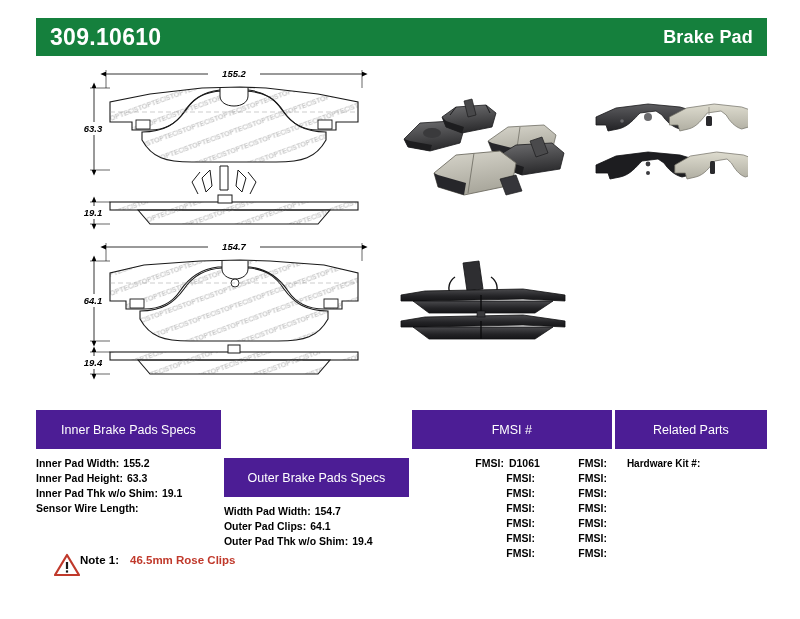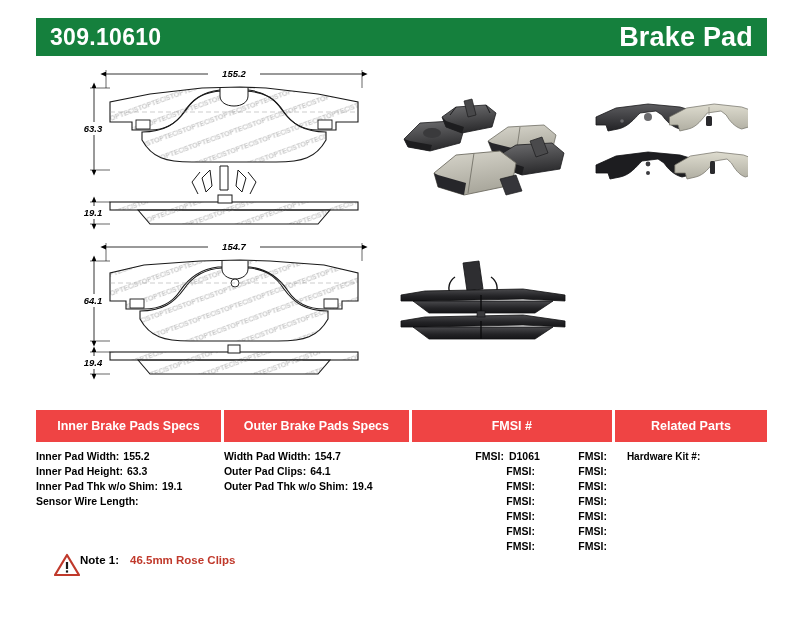--- a/index.html
+++ b/index.html
@@ -25,21 +25,21 @@
     padding: 0 14px;
   }
   .header .part-number {
     color: #ffffff;
     font-size: 23px;
     font-weight: bold;
     letter-spacing: 0.3px;
   }
   .header .doc-title {
     color: #ffffff;
-    font-size: 27px;
+    font-size: 18px;
     font-weight: bold;
     letter-spacing: 0.2px;
   }
 
   
   .figures {
     position: absolute;
     left: 0; top: 62px;
     width: 800px; height: 330px;
   }
@@ -54,33 +54,33 @@
   
   .spec-table {
     position: absolute;
     left: 36px; top: 410px;
     width: 731px;
     display: flex;
     gap: 3px;
   }
   .spec-col { position: relative; }
   .col-inner  { width: 186px; }
-  .col-outer  { width: 186px; }
+  .col-outer  { width: 186px; margin-top: 48px; }
   .col-fmsi   { width: 200px; text-align: right; }
   .col-related{ width: 153px; }
 
   .col-head {
-    background: #ef4444;
+    background: #4c1d95;
     color: #ffffff;
-    height: 32px;
+    height: 39px;
     display: flex;
     align-items: center;
     justify-content: center;
     font-size: 12.5px;
-    font-weight: bold;
+    font-weight: normal;
     white-space: nowrap;
   }
   .col-body {
     padding-top: 7px;
     font-size: 10.5px;
     font-weight: bold;
     line-height: 15px;
   }
 
   .spec-line {

